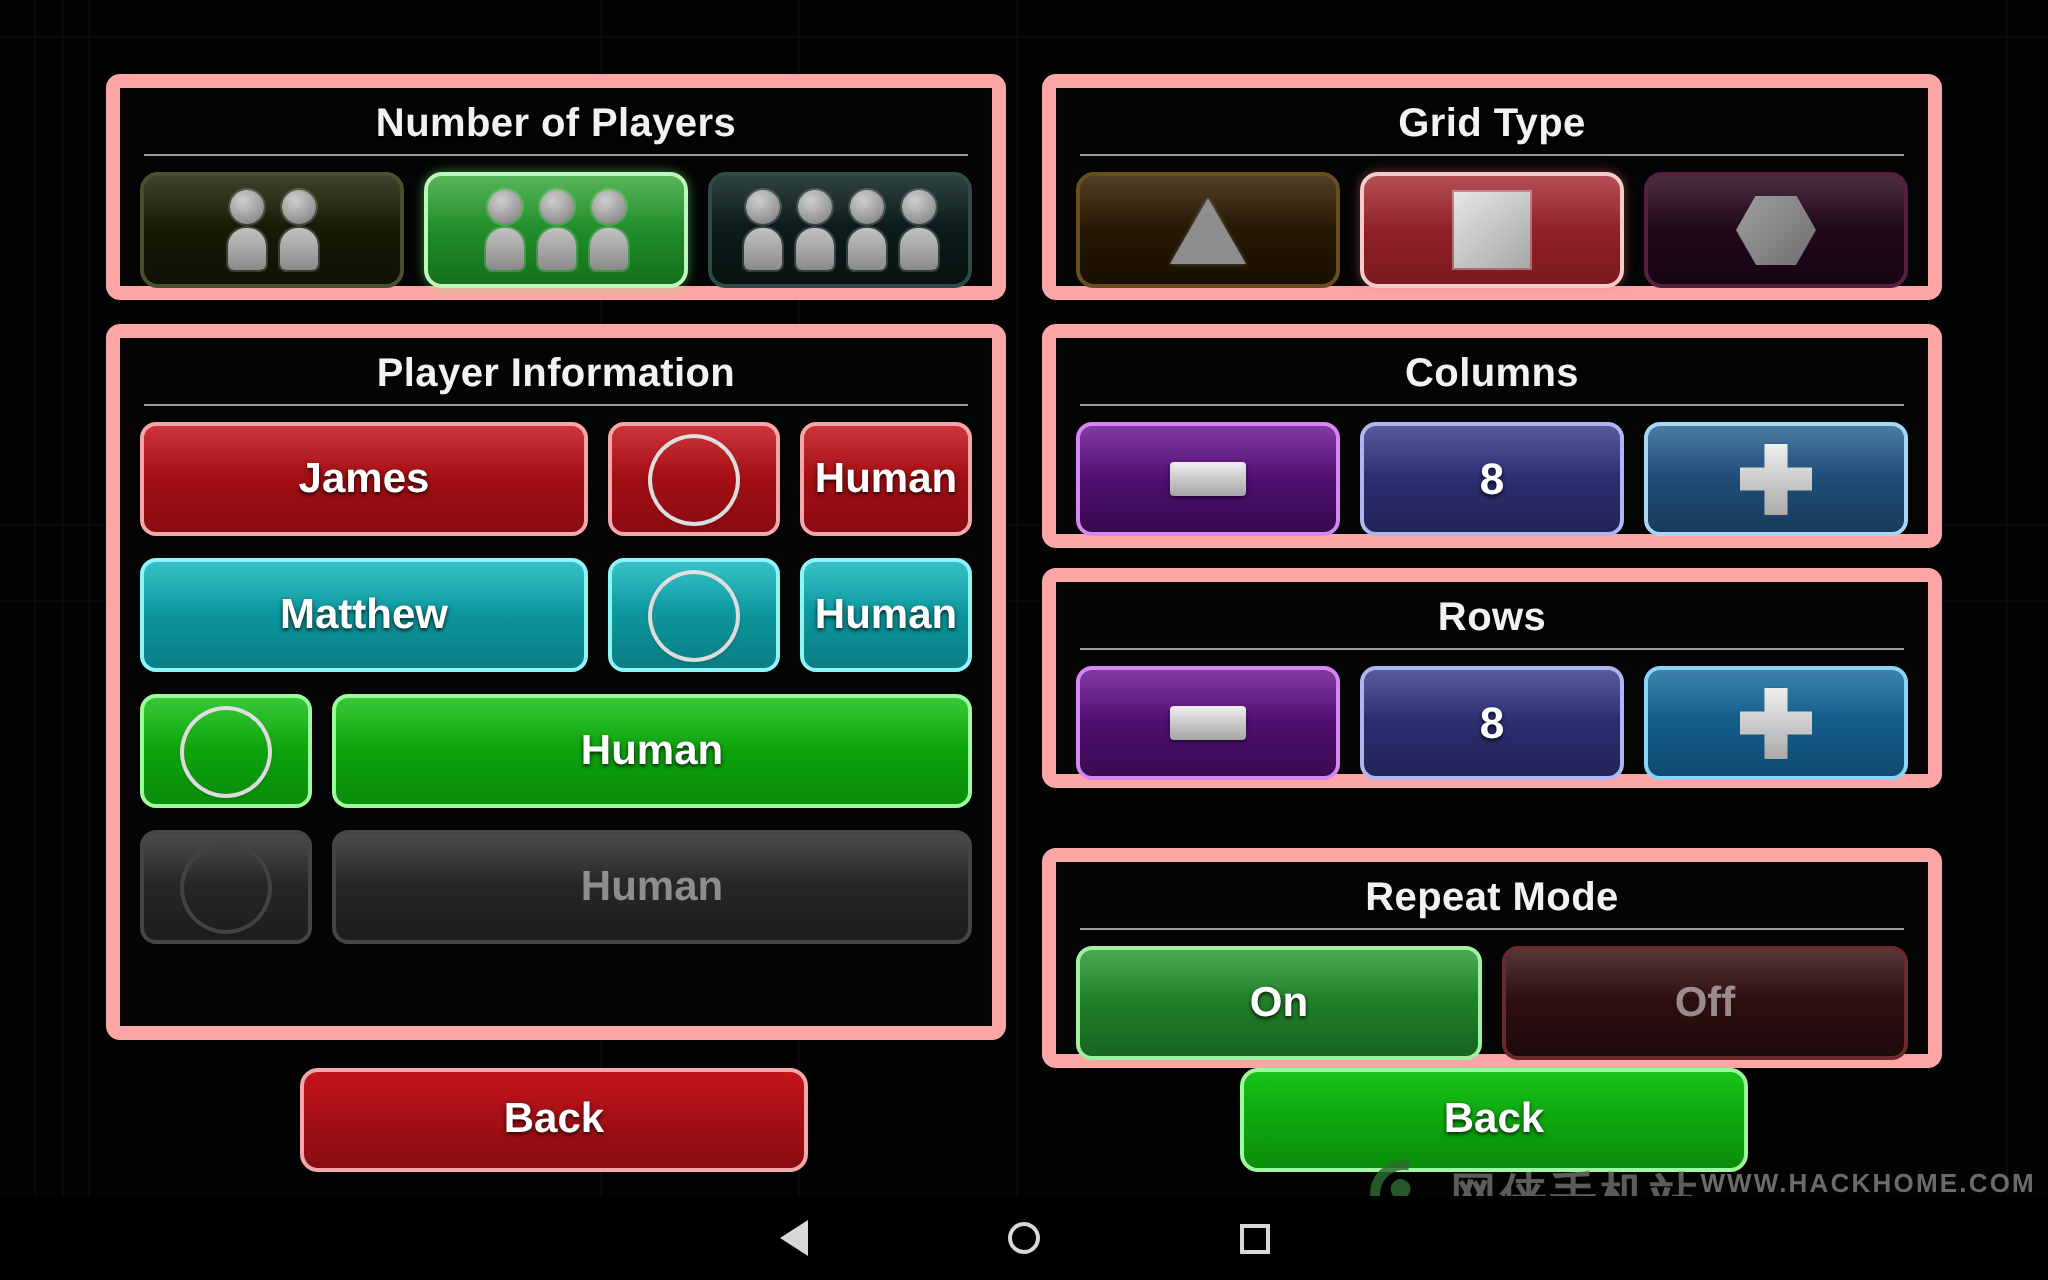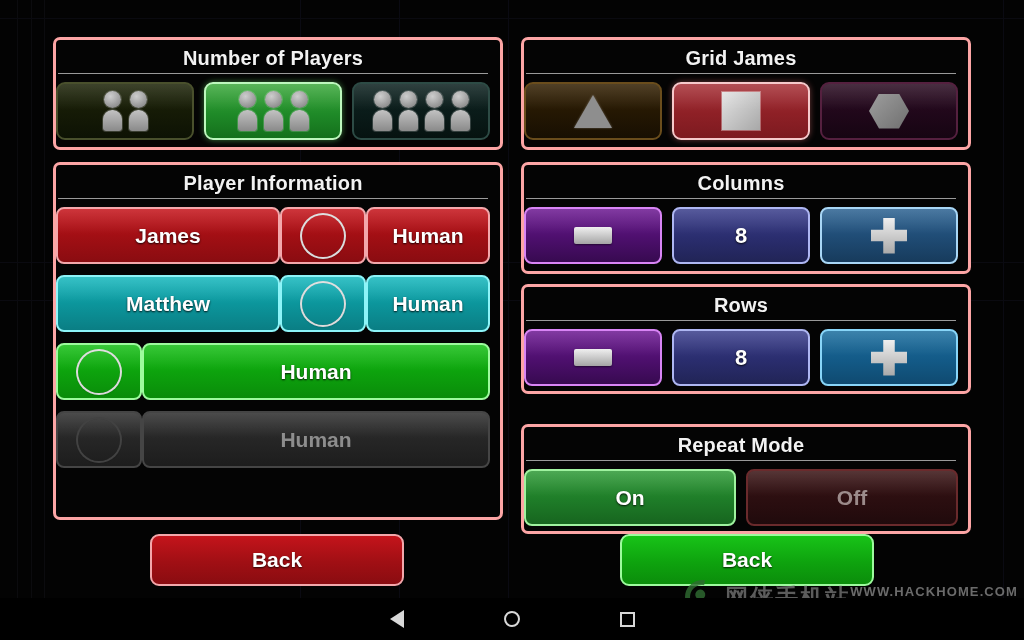--- a/index.html
+++ b/index.html
@@ -15,24 +15,24 @@
   }
   
   .bg-streaks{ position:absolute; inset:0; pointer-events:none; }
   .vline{ position:absolute; top:0; bottom:0; width:1px; background:#0b0b0e; }
   .vline.b{ background:#0a0a12; }
   .hline{ position:absolute; left:0; right:0; height:1px; background:#0a0a10; }
 
   
   .panel{
     position:absolute;
-    border:3px solid #fca5a5;
+    border:7px solid #fca5a5;
     border-radius:7px;
     background:#040404;
-    padding:4px 10px 9px 0;
+    padding:4px 10px 9px 10px;
   }
   .panel-title{
     text-align:center;
     color:#f2f2f2;
     font-size:20px;
     font-weight:bold;
     letter-spacing:.2px;
     line-height:28px;
     text-shadow:0 1px 1px #000;
   }
@@ -116,21 +116,21 @@
     background:linear-gradient(135deg,#e3e3e3,#a8a8a8);
     box-shadow:0 0 0 1px rgba(255,255,255,.35);
   }
   .shape-hex{
     width:40px;height:35px;
     background:linear-gradient(135deg,#9e9e9e,#6f6f6f);
     clip-path:polygon(25% 0%,75% 0%,100% 50%,75% 100%,25% 100%,0% 50%);
   }
 
   
-  .pi-row{ display:flex; margin-bottom:11px; }
+  .pi-row{ display:flex; gap:10px; margin-bottom:11px; }
   .pi-name{ flex:0 0 224px; height:57px; font-size:21px; }
   .pi-color{ flex:0 0 86px; height:57px; }
   .pi-type{ flex:1; height:57px; font-size:21px; }
   .c-red   { background:linear-gradient(to bottom,#c5141b 0%,#a20f14 50%,#8a0c11 100%); border:2px solid #f3a7ab; }
   .c-teal  { background:linear-gradient(to bottom,#16b7bd 0%,#0c969c 50%,#0a7e84 100%); border:2px solid #8df4f8; }
   .c-green { background:linear-gradient(to bottom,#17bf17 0%,#0da30d 50%,#0a8c0a 100%); border:2px solid #9dfb9d; }
   .c-off   { background:linear-gradient(to bottom,#2e2e2e 0%,#262626 50%,#1d1d1d 100%); border:2px solid #454545; color:#8d8d8d; text-shadow:none; }
   .wheel{
     width:42px;height:42px;border-radius:50%;
     background:
@@ -315,21 +315,21 @@
           <span class="person">
               <span class="head"></span>
               <span class="body"></span>
             </span>
         </span>
       </div>
     </div>
   </div>
 
   <div class="panel" style="left:521px;top:37px;width:450px;height:113px;">
-    <div class="panel-title">Grid James</div>
+    <div class="panel-title">Grid Type</div>
     <div class="panel-sep"></div>
     <div class="row3">
 
       <div class="btn gbtn off-brown">
         <span class="gloss"></span>
         <span class="shape-tri"></span>
       </div>
 
       <div class="btn gbtn sel-red">
         <span class="gloss"></span>

